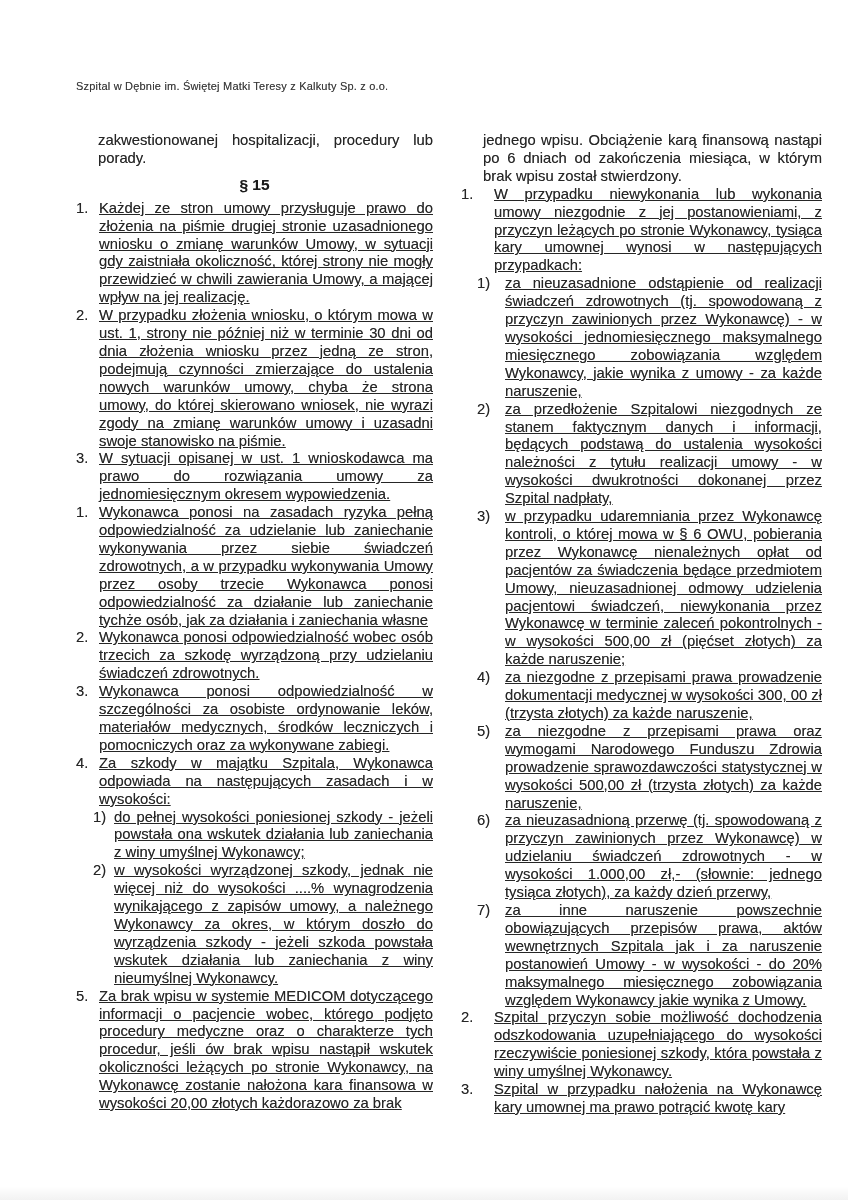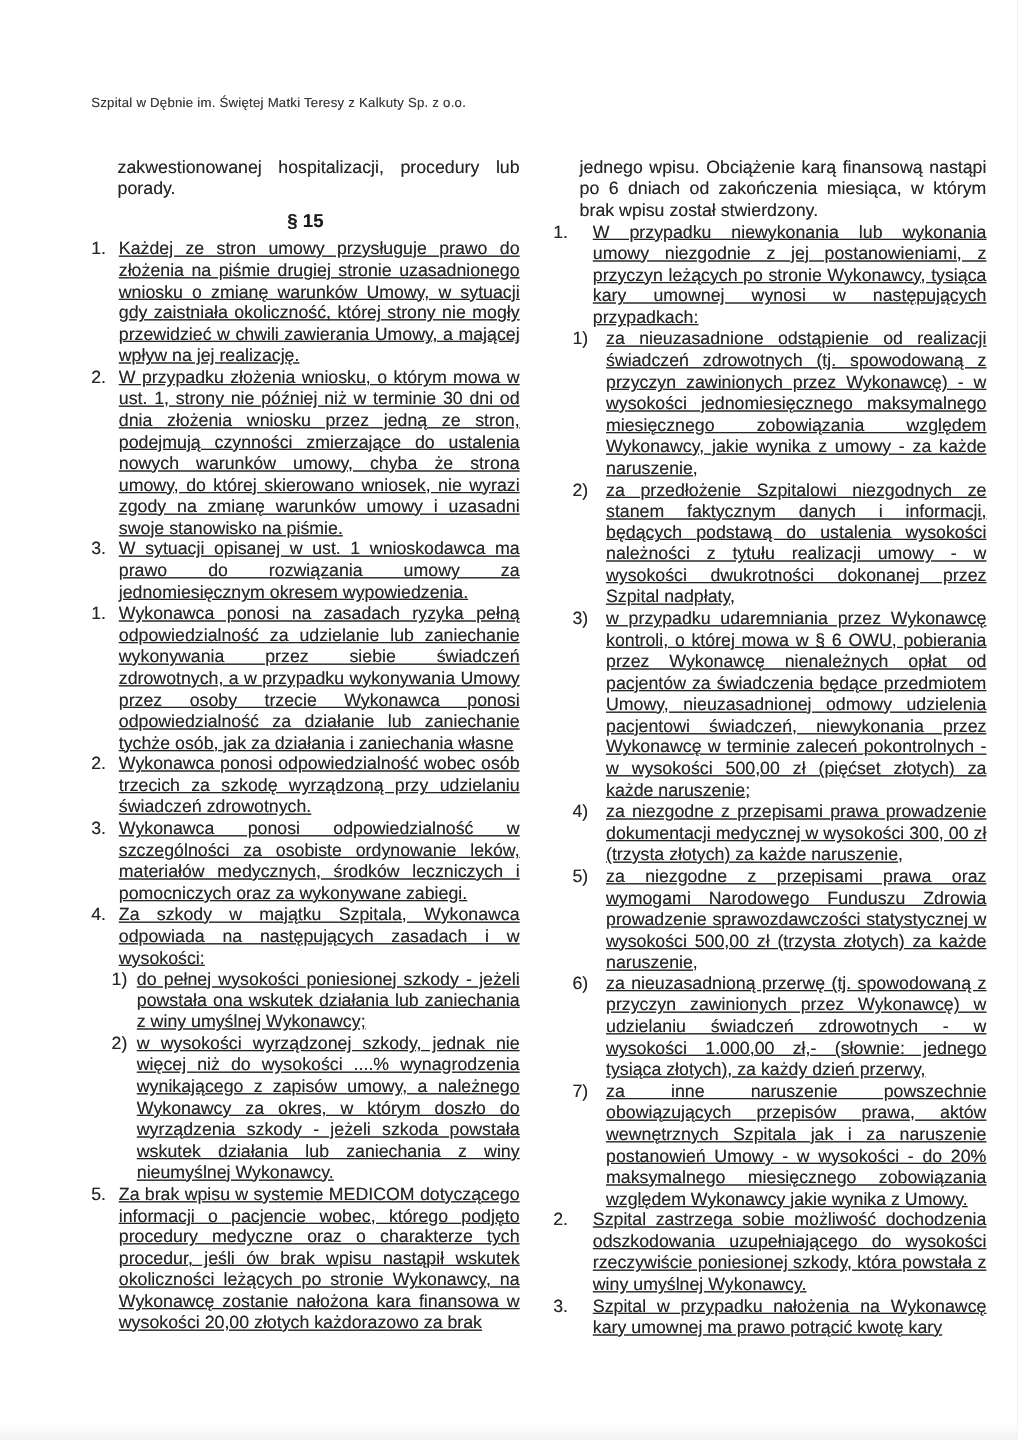--- a/index.html
+++ b/index.html
@@ -147,21 +147,21 @@
         <span class="num">6)</span>
         <span class="txt">za nieuzasadnioną przerwę (tj. spowodowaną z przyczyn zawinionych przez Wykonawcę) w udzielaniu świadczeń zdrowotnych - w wysokości 1.000,00 zł,- (słownie: jednego tysiąca złotych), za każdy dzień przerwy,</span>
       </div>
       <div class="item r-sub">
         <span class="num">7)</span>
         <span class="txt">za inne naruszenie powszechnie obowiązujących przepisów prawa, aktów wewnętrznych Szpitala jak i za naruszenie postanowień Umowy - w wysokości - do 20% maksymalnego miesięcznego zobowiązania względem Wykonawcy jakie wynika z Umowy.</span>
       </div>
 
       <div class="item r-item">
         <span class="num">2.</span>
-        <span class="txt">Szpital zastrzega sobie możliwość dochodzenia odszkodowania uzupełniającego do wysokości rzeczywiście poniesionej szkody, która powstała z winy umyślnej Wykonawcy.</span>
+        <span class="txt">Szpital przyczyn sobie możliwość dochodzenia odszkodowania uzupełniającego do wysokości rzeczywiście poniesionej szkody, która powstała z winy umyślnej Wykonawcy.</span>
       </div>
       <div class="item r-item">
         <span class="num">3.</span>
         <span class="txt">Szpital w przypadku nałożenia na Wykonawcę kary umownej ma prawo potrącić kwotę kary</span>
       </div>
 
     </div>
   </div>
 
   <div class="scan-edge"></div>

